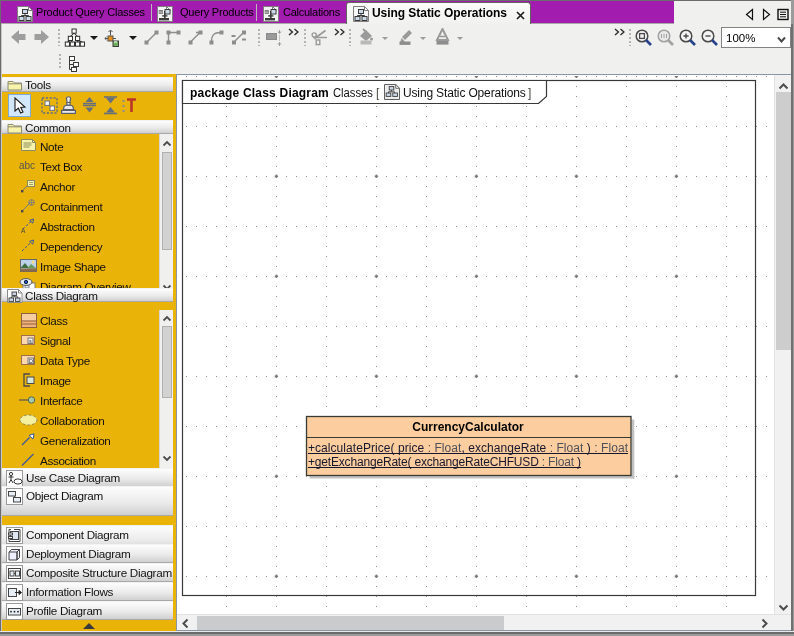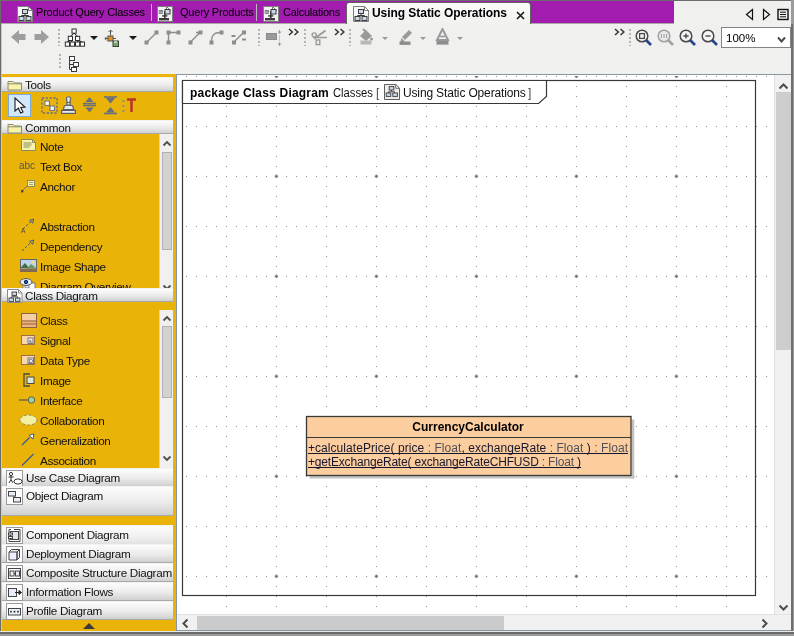--- a/index.html
+++ b/index.html
@@ -301,20 +301,30 @@
       <div class="drop"></div>
   </div>
   <div class="row" style="top:102px">
     <svg style="position:absolute;left:8px;top:3px" width="16" height="14" viewBox="0 0 16 14">
       <path d="M2 12 L9 5" stroke="#7a7a7a"></path>
       <rect x="7.5" y="1.5" width="7" height="6" fill="#f7f3aa" stroke="#8a8a5a"></rect>
       <path d="M9 3.5 h4 M9 5.5 h4" stroke="#8a8a5a" stroke-width="0.8"></path>
       <rect x="1" y="11" width="2.4" height="2.4" fill="#4a4a4a"></rect>
     </svg>
     <span class="rtxt">Anchor</span>
+      <div class="drop"></div>
+  </div>
+  <div class="row" style="top:122px">
+    <svg style="position:absolute;left:8px;top:3px" width="16" height="14" viewBox="0 0 16 14">
+      <path d="M2 12 L10 4" stroke="#7a7a7a"></path>
+      <circle cx="11.5" cy="3.5" r="2.8" fill="none" stroke="#7a7a7a"></circle>
+      <path d="M11.5 0.7 v5.6 M8.7 3.5 h5.6" stroke="#7a7a7a" stroke-width="0.8"></path>
+      <rect x="1" y="11" width="2.4" height="2.4" fill="#4a4a4a"></rect>
+    </svg>
+    <span class="rtxt">Containment</span>
       <div class="drop"></div>
   </div>
   <div class="row" style="top:142px">
     <svg style="position:absolute;left:8px;top:2px" width="16" height="15" viewBox="0 0 16 15">
       <path d="M3 11 L11 3.4" stroke="#3b5998" stroke-dasharray="2.6 1.6"></path>
       <path d="M13.6 1 L12.8 5.2 L9.6 2.4 z" fill="none" stroke="#3b5998"></path>
       <text x="1" y="15" font-size="6.5" fill="#444" font-family="Liberation Sans">A</text>
     </svg>
     <span class="rtxt">Abstraction</span>
       <div class="drop"></div>

